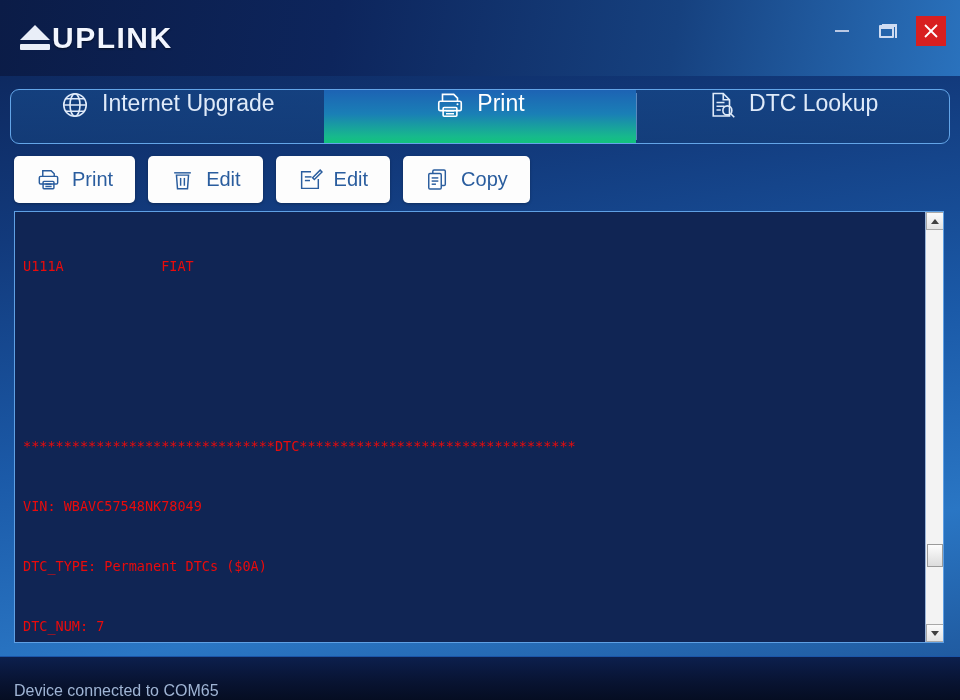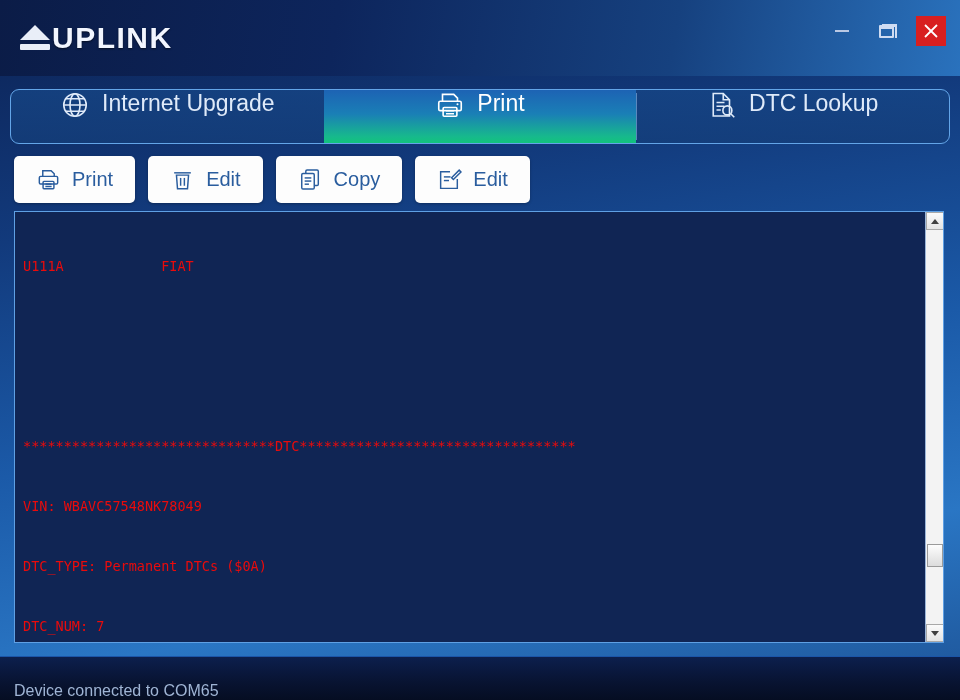--- a/index.html
+++ b/index.html
@@ -327,37 +327,37 @@
         <line x1="4" y1="5.6" x2="20" y2="5.6"></line>
         <path d="M6.2 7.8h11.6l-1 13H7.2z"></path>
         <line x1="10.2" y1="10.5" x2="10.2" y2="18"></line>
         <line x1="13.8" y1="10.5" x2="13.8" y2="18"></line>
       </svg>
       <span>Edit</span>
     </div>
 
     <div class="tbtn">
       <svg class="bicon" viewBox="0 0 24 24" fill="none" stroke="#2a5d9e" stroke-width="1.4">
+        <path d="M19.5 11.5v9h-16v-16h9"></path>
+        <line x1="6.6" y1="9.5" x2="13" y2="9.5"></line>
+        <line x1="6.6" y1="13" x2="11.5" y2="13"></line>
+        <path d="M14 10.3L21.3 3 23 4.7 15.7 12z"></path>
+      </svg>
+      <span>Edit</span>
+    </div>
+
+    <div class="tbtn">
+      <svg class="bicon" viewBox="0 0 24 24" fill="none" stroke="#2a5d9e" stroke-width="1.4">
         <rect x="7.5" y="2.8" width="12" height="15" rx="1.2"></rect>
         <rect x="3.6" y="6.2" width="12" height="15" rx="1.2" fill="#ffffff"></rect>
         <line x1="6.4" y1="10.5" x2="12.8" y2="10.5"></line>
         <line x1="6.4" y1="13.5" x2="12.8" y2="13.5"></line>
         <line x1="6.4" y1="16.5" x2="10.5" y2="16.5"></line>
       </svg>
       <span>Copy</span>
-    </div>
-
-    <div class="tbtn">
-      <svg class="bicon" viewBox="0 0 24 24" fill="none" stroke="#2a5d9e" stroke-width="1.4">
-        <path d="M19.5 11.5v9h-16v-16h9"></path>
-        <line x1="6.6" y1="9.5" x2="13" y2="9.5"></line>
-        <line x1="6.6" y1="13" x2="11.5" y2="13"></line>
-        <path d="M14 10.3L21.3 3 23 4.7 15.7 12z"></path>
-      </svg>
-      <span>Edit</span>
     </div>
   </div>
 
   <div class="textpanel">
     <div class="textarea-inner">
       <div class="tline">U111A            FIAT</div>
       <div class="tline blank">&nbsp;</div>
       <div class="tline blank">&nbsp;</div>
       <div class="tline">*******************************DTC**********************************</div>
       <div class="tline">VIN: WBAVC57548NK78049</div>

